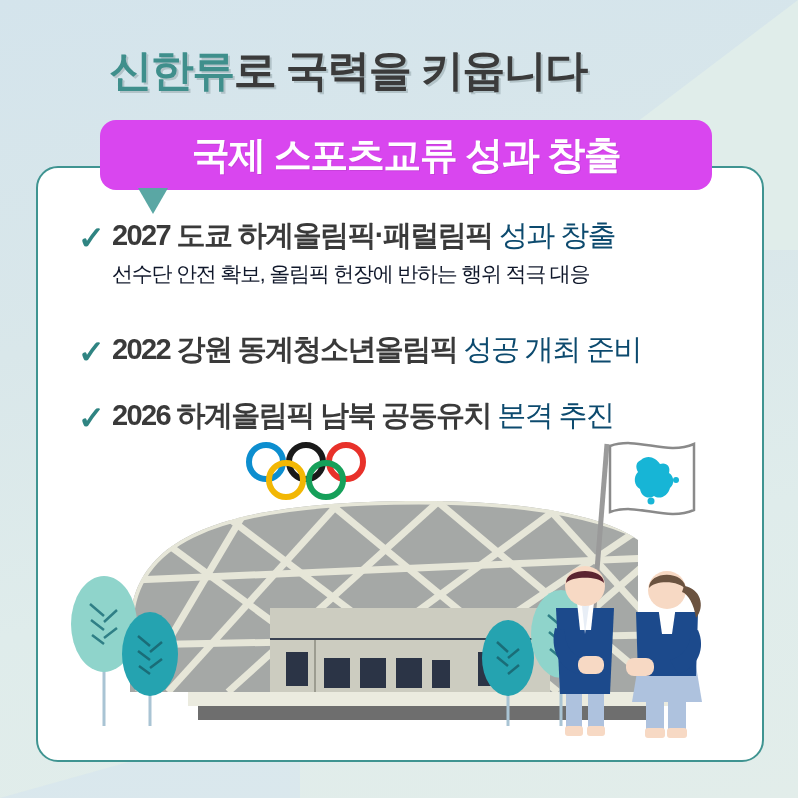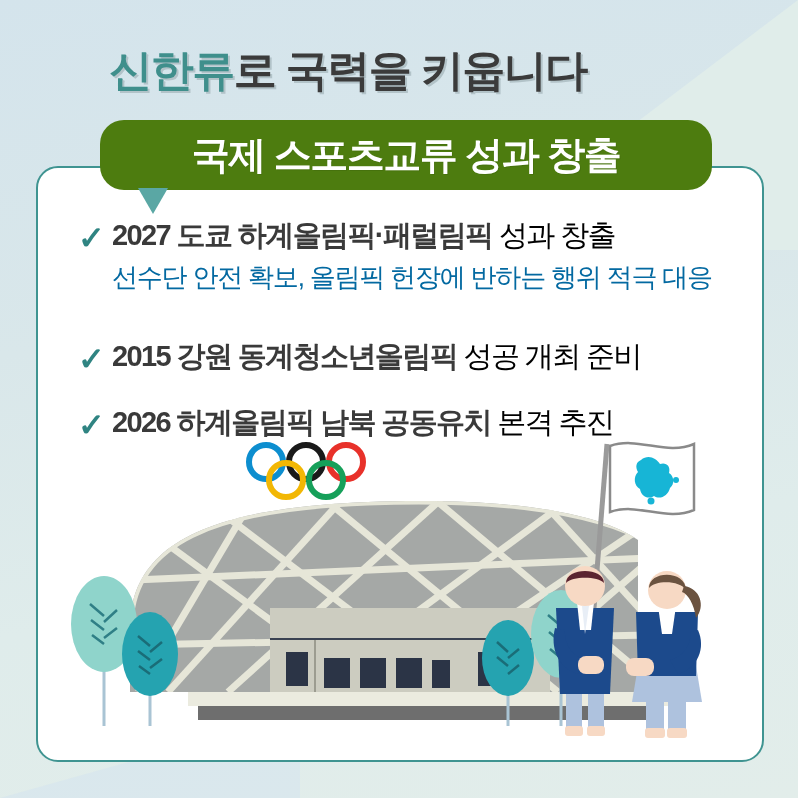--- a/index.html
+++ b/index.html
@@ -37,22 +37,22 @@
     color:#3b3b3b;
     text-shadow:2px 2px 0 rgba(120,140,145,.38);
     white-space:nowrap;
   }
   #main-title .accent { color:#3f8f8c; }
 
   
   #banner {
     position:absolute; left:100px; top:120px;
     width:612px; height:70px;
-    background:#4d7c0f;
-    border-radius:24px;
+    background:#d946ef;
+    border-radius:16px;
     display:flex; align-items:center; justify-content:center;
     z-index:5;
   }
   #banner-text {
     color:#ffffff; font-size:38px; font-weight:bold;
     letter-spacing:-1.5px; white-space:nowrap;
     text-shadow:1px 1px 0 rgba(0,0,0,.08);
   }
   #banner-tail {
     position:absolute; left:138px; top:188px;
@@ -84,25 +84,25 @@
   .bullet-row.b3 { margin-top:30px; }
   .check {
     flex:0 0 auto; width:34px; margin-top:4px;
     color:#2f8482; font-size:32px; font-weight:bold; line-height:1;
   }
   .bullet-text {
     font-size:29px; letter-spacing:-1.6px; color:#3a3a3a;
     white-space:nowrap; line-height:1.22;
   }
   .bullet-text .b { font-weight:bold; }
-  .bullet-text .n { font-weight:normal; color:#000000; }
+  .bullet-text .n { font-weight:normal; color:#0c4a6e; }
   .sub-text {
     margin-left:34px; margin-top:6px;
-    font-size:26px; letter-spacing:-1.2px;
-    color:#0369a1; white-space:nowrap;
+    font-size:21px; letter-spacing:-1.2px;
+    color:#0f172a; white-space:nowrap;
   }
 
   
   #illustration { position:absolute; left:0; bottom:0; width:728px; height:330px; }
 </style>
 </head>
 <body>
 
 <div id="bg-base"></div>
 <div id="bg-wedge-tr"></div>
@@ -117,21 +117,21 @@
   <div id="bullet-list">
 
     <div class="bullet-row b1">
       <span class="check">✓</span>
       <span class="bullet-text"><span class="b">2027 도쿄 하계올림픽·패럴림픽</span><span class="n"> 성과 창출</span></span>
     </div>
     <div class="sub-text">선수단 안전 확보, 올림픽 헌장에 반하는 행위 적극 대응</div>
 
     <div class="bullet-row b2">
       <span class="check">✓</span>
-      <span class="bullet-text"><span class="b">2015 강원 동계청소년올림픽</span><span class="n"> 성공 개최 준비</span></span>
+      <span class="bullet-text"><span class="b">2022 강원 동계청소년올림픽</span><span class="n"> 성공 개최 준비</span></span>
     </div>
 
     <div class="bullet-row b3">
       <span class="check">✓</span>
       <span class="bullet-text"><span class="b">2026 하계올림픽 남북 공동유치</span><span class="n"> 본격 추진</span></span>
     </div>
   </div>
 
   <svg id="illustration" viewBox="0 0 728 330">
 

